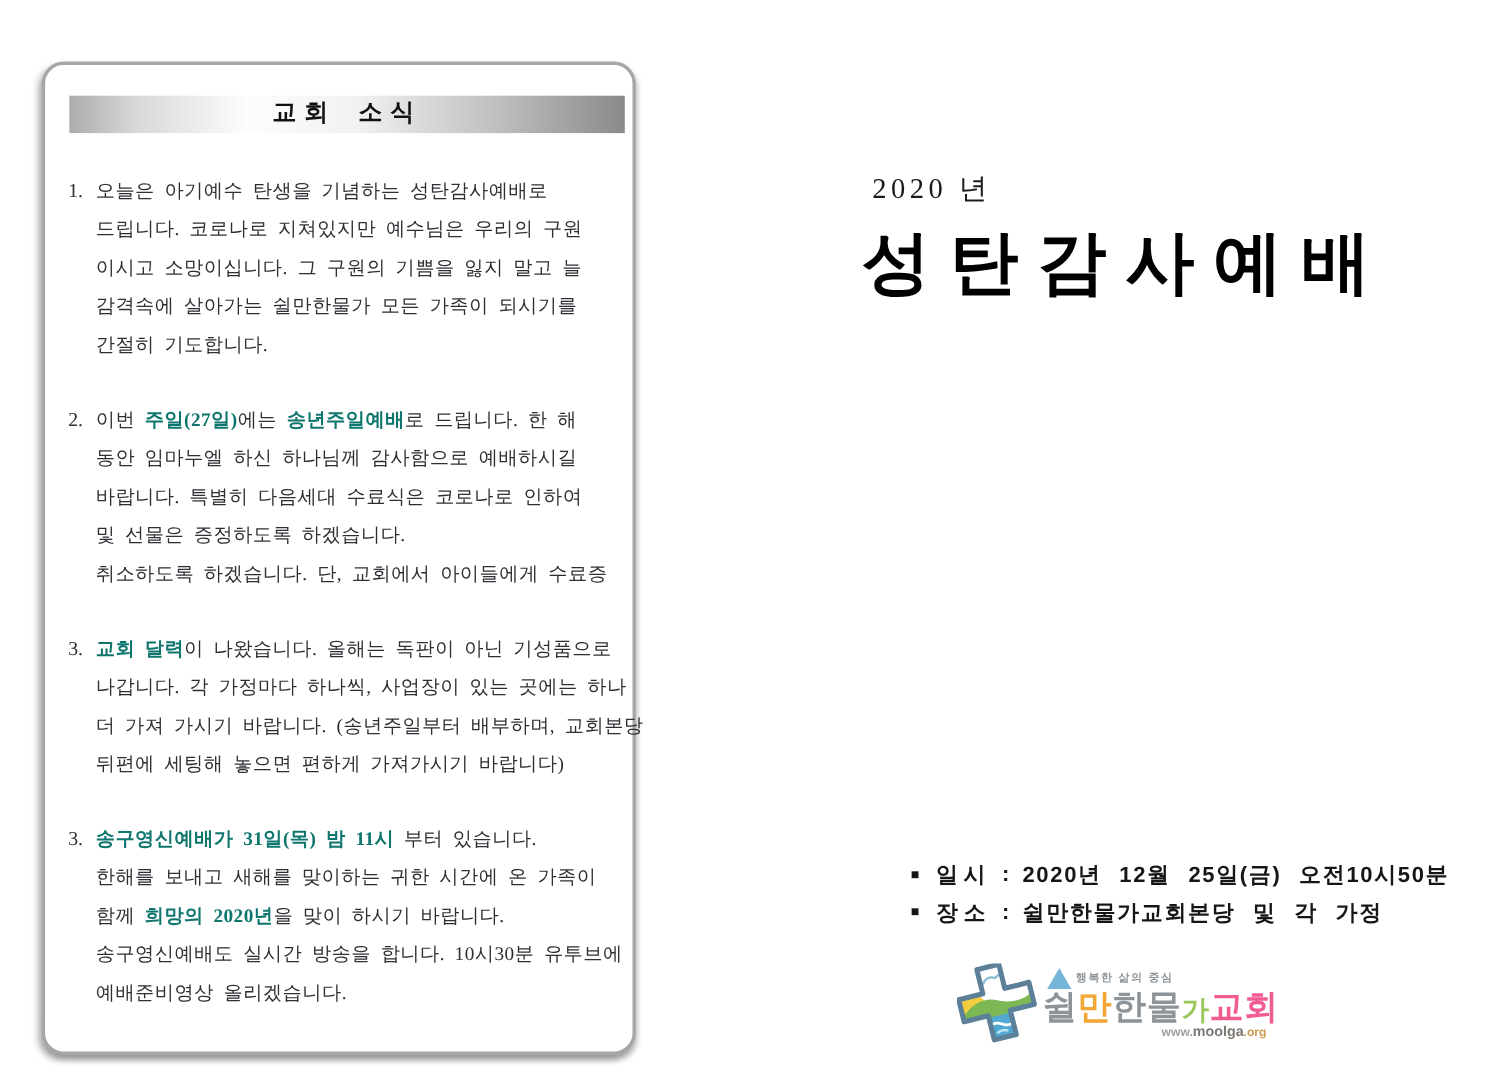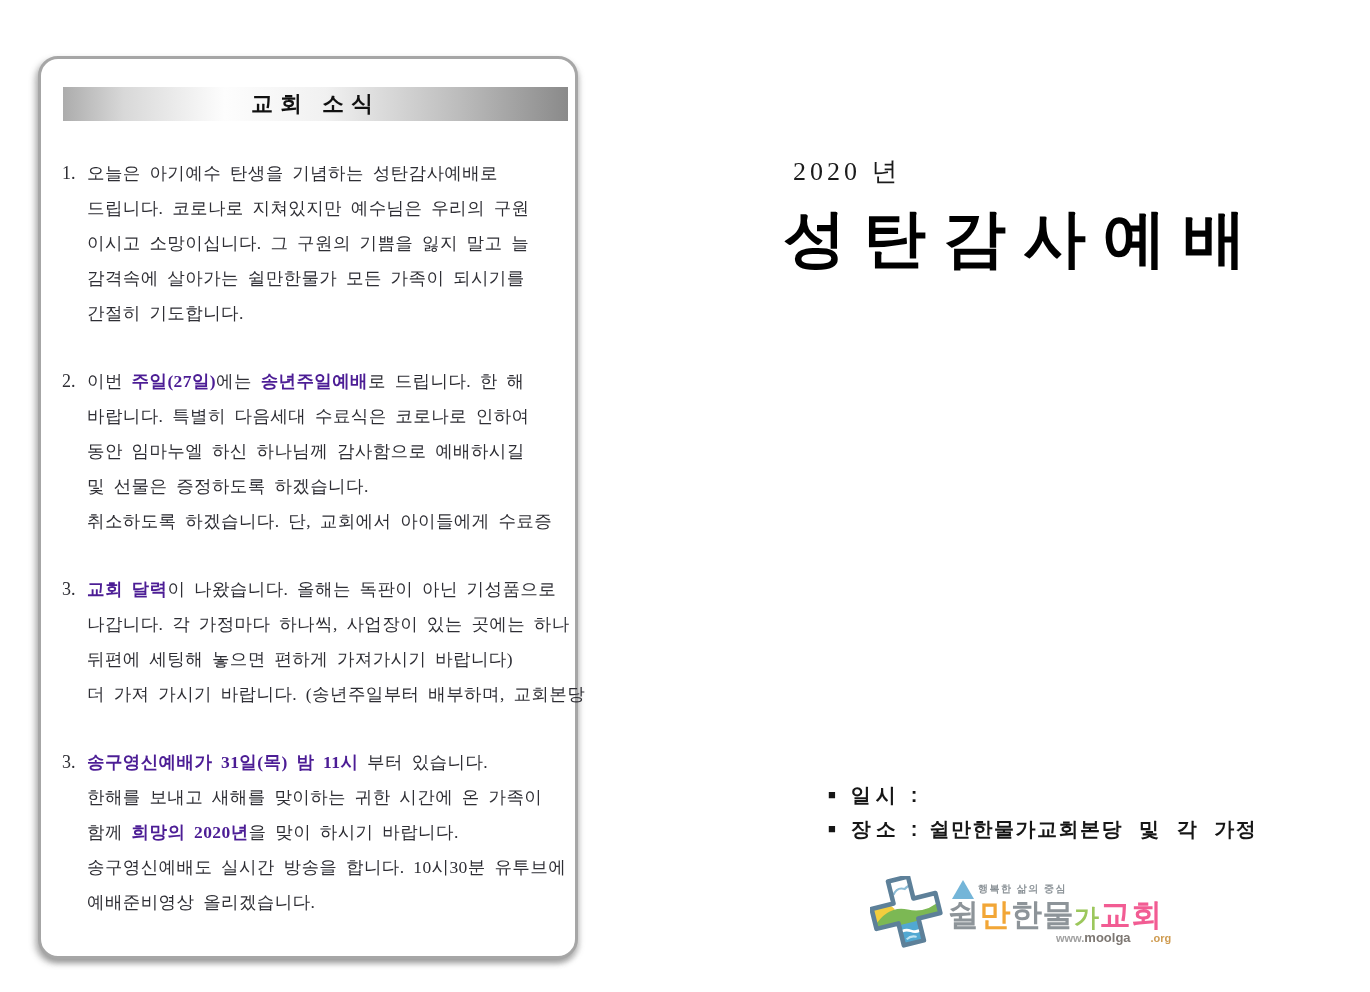--- a/index.html
+++ b/index.html
@@ -11,33 +11,33 @@
 
   
   .left-box {
     position:absolute; left:38px; top:56px; width:540px; height:903px;
     background:#ffffff; border:3px solid #a6a6a6; border-radius:20px;
     box-shadow:-3px 4px 6px rgba(90,90,90,.45), 2px 4px 5px rgba(120,120,120,.35);
   }
   .news-header {
     position:absolute; left:22px; top:28px; width:505px; height:34px;
     background:linear-gradient(90deg,#acacac 0%,#d8d8d8 12%,#fdfdfd 32%,#f1f1f1 52%,#bdbdbd 78%,#8a8a8a 100%);
-    display:flex; align-items:center; justify-content:center;
-    font-family:Liberation Sans, sans-serif;
+    display:flex; align-items:flex-start; justify-content:center;
+    font-family:Liberation Mono, monospace;
     font-weight:bold; font-size:22px; letter-spacing:7px; color:#111;
   }
   .news-items { position:absolute; left:21px; top:97px; width:512px; }
   .news-item { position:relative; padding-left:25px; }
   .news-item + .news-item { margin-top:33px; }
   .item-number { position:absolute; left:0; top:0; line-height:35px; font-size:18px; }
   .item-line {
     font-size:17.5px; line-height:35px; letter-spacing:.4px; word-spacing:4px;
     white-space:nowrap; color:#2e2e34;
   }
-  .item-line b, .item-line .seg-b { font-weight:bold; color:#4c1d95; }
+  .item-line b, .item-line .seg-b { font-weight:bold; color:#0f766e; }
 
   
   .year {
     position:absolute; left:793px; top:154px;
     font-family:"Liberation Serif","DejaVu Serif",serif;
     font-size:26px; letter-spacing:4px; color:#1b1b1b;
   }
   .main-title {
     position:absolute; left:783px; top:196px;
     font-family:"Liberation Sans","DejaVu Sans",sans-serif;
@@ -76,21 +76,21 @@
   }
   .logo-name span { display:inline-block; }
   .logo-name span:nth-child(5) { font-size:25px; position:relative; top:-2px; }
   .logo-url {
     position:absolute; left:186px; top:58px;
     font-family:"Liberation Sans","DejaVu Sans",sans-serif;
     font-size:11px; white-space:nowrap;
   }
   .url-www { color:#a0a0a0; font-weight:bold;text-align:right; }
   .url-name { color:#7d7772; font-weight:bold; font-size:13px; }
-  .url-tld { color:#cf9c52; font-weight:bold;padding-left:20px; }
+  .url-tld { color:#cf9c52; font-weight:bold; }
 </style>
 </head>
 <body>
 
 <div class="page">
 
   <div class="left-box">
     <div class="news-header">
       <span>교회  소식</span>
     </div>
@@ -101,32 +101,32 @@
         <div class="item-line"><span>오늘은 아기예수 탄생을 기념하는 성탄감사예배로</span></div>
         <div class="item-line"><span>드립니다. 코로나로 지쳐있지만 예수님은 우리의 구원</span></div>
         <div class="item-line"><span>이시고 소망이십니다. 그 구원의 기쁨을 잃지 말고 늘</span></div>
         <div class="item-line"><span>감격속에 살아가는 쉴만한물가 모든 가족이 되시기를</span></div>
         <div class="item-line"><span>간절히 기도합니다.</span></div>
       </div>
 
       <div class="news-item">
         <span class="item-number">2.</span>
         <div class="item-line"><span>이번 </span><span class="seg-b">주일(27일)</span><span>에는 </span><span class="seg-b">송년주일예배</span><span>로 드립니다. 한 해</span></div>
+        <div class="item-line"><span>동안 임마누엘 하신 하나님께 감사함으로 예배하시길</span></div>
         <div class="item-line"><span>바랍니다. 특별히 다음세대 수료식은 코로나로 인하여</span></div>
-        <div class="item-line"><span>동안 임마누엘 하신 하나님께 감사함으로 예배하시길</span></div>
         <div class="item-line"><span>및 선물은 증정하도록 하겠습니다.</span></div>
         <div class="item-line"><span>취소하도록 하겠습니다. 단, 교회에서 아이들에게 수료증</span></div>
       </div>
 
       <div class="news-item">
         <span class="item-number">3.</span>
         <div class="item-line"><span class="seg-b">교회 달력</span><span>이 나왔습니다. 올해는 독판이 아닌 기성품으로</span></div>
         <div class="item-line"><span>나갑니다. 각 가정마다 하나씩, 사업장이 있는 곳에는 하나</span></div>
+        <div class="item-line"><span>더 가져 가시기 바랍니다. (송년주일부터 배부하며, 교회본당</span></div>
         <div class="item-line"><span>뒤편에 세팅해 놓으면 편하게 가져가시기 바랍니다)</span></div>
-        <div class="item-line"><span>더 가져 가시기 바랍니다. (송년주일부터 배부하며, 교회본당</span></div>
       </div>
 
       <div class="news-item">
         <span class="item-number">3.</span>
         <div class="item-line"><span class="seg-b">송구영신예배가 31일(목) 밤 11시</span><span> 부터 있습니다.</span></div>
         <div class="item-line"><span>한해를 보내고 새해를 맞이하는 귀한 시간에 온 가족이</span></div>
         <div class="item-line"><span>함께 </span><span class="seg-b">희망의 2020년</span><span>을 맞이 하시기 바랍니다.</span></div>
         <div class="item-line"><span>송구영신예배도 실시간 방송을 합니다. 10시30분 유투브에</span></div>
         <div class="item-line"><span>예배준비영상 올리겠습니다.</span></div>
       </div>
@@ -135,20 +135,21 @@
   </div>
 
   <div class="year">2020 년</div>
   <div class="main-title">성탄감사예배</div>
 
   <div class="details">
     <div class="detail-row">
       <span class="detail-bullet">■</span>
       <span class="detail-label">일시</span>
       <span class="detail-sep">:</span>
+      <span class="detail-value">2020년 12월 25일(금)  오전10시50분</span>
     </div>
     <div class="detail-row">
       <span class="detail-bullet">■</span>
       <span class="detail-label">장소</span>
       <span class="detail-sep">:</span>
       <span class="detail-value">쉴만한물가교회본당 및 각 가정</span>
     </div>
   </div>
 
   <div class="logo">

